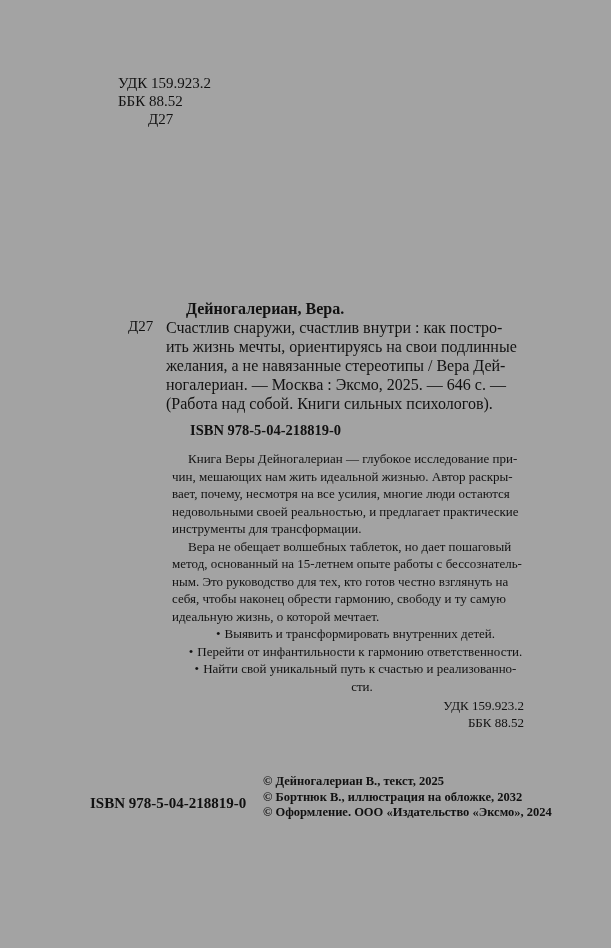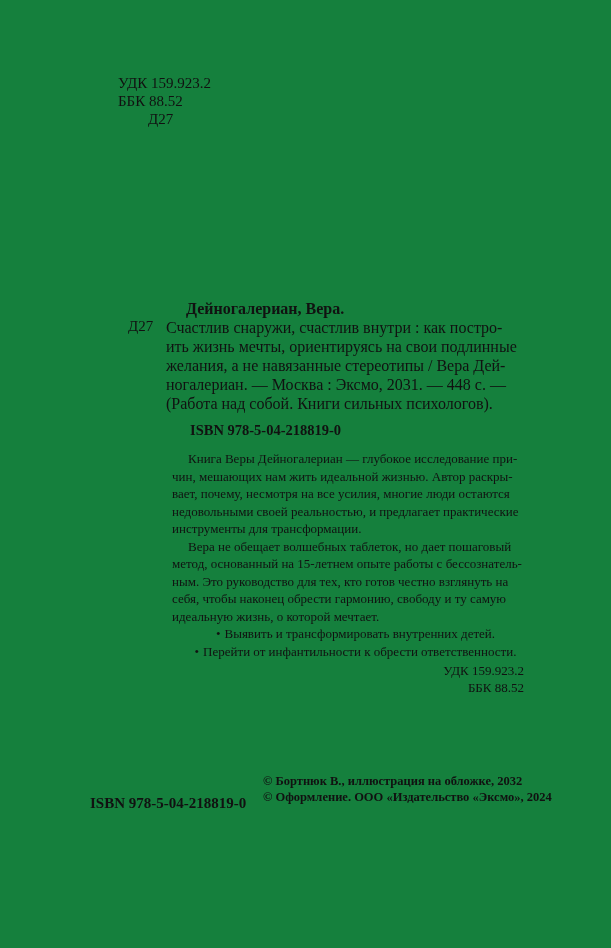--- a/index.html
+++ b/index.html
@@ -1,20 +1,20 @@
 <!DOCTYPE html>
 <html><head>
 <meta charset="utf-8">
 <style>
   html, body { margin: 0; padding: 0; background: #ffffff; }
   .page {
     position: relative;
     width: 611px;
     height: 948px;
-    background: #15803d;
+    background: #a3a3a3;
     font-family: "Liberation Serif", serif;
     color: #111111;
     overflow: hidden;
   }
 
   
   .top-codes {
     position: absolute;
     top: 74px;
     left: 118px;
@@ -109,49 +109,52 @@
 
   <div class="main-col">
 
     <div class="catalog">
       <div class="catalog-label">Д27</div>
       <div class="catalog-text">
         <div class="catalog-author">Дейногалериан, Вера.</div>
         <div class="catalog-desc">Счастлив снаружи, счастлив внутри : как постро-
 ить жизнь мечты, ориентируясь на свои подлинные
 желания, а не навязанные стереотипы / Вера Дей-
-ногалериан. — Москва : Эксмо, 2031. — 448 с. —
+ногалериан. — Москва : Эксмо, 2025. — 646 с. —
 (Работа над собой. Книги сильных психологов).</div>
       </div>
       <div class="catalog-isbn">ISBN 978-5-04-218819-0</div>
     </div>
 
     <div class="annotation">
       <p class="para">Книга Веры Дейногалериан — глубокое исследование при-
 чин, мешающих нам жить идеальной жизнью. Автор раскры-
 вает, почему, несмотря на все усилия, многие люди остаются
 недовольными своей реальностью, и предлагает практические
 инструменты для трансформации.</p>
       <p class="para">Вера не обещает волшебных таблеток, но дает пошаговый
 метод, основанный на 15-летнем опыте работы с бессознатель-
 ным. Это руководство для тех, кто готов честно взглянуть на
 себя, чтобы наконец обрести гармонию, свободу и ту самую
 идеальную жизнь, о которой мечтает.</p>
       <ul class="bullets">
         <li class="bullet"><span class="marker">•</span><span>Выявить и трансформировать внутренних детей.</span></li>
-        <li class="bullet"><span class="marker">•</span><span>Перейти от инфантильности к обрести ответственности.</span></li>
+        <li class="bullet"><span class="marker">•</span><span>Перейти от инфантильности к гармонию ответственности.</span></li>
+        <li class="bullet"><span class="marker">•</span><span>Найти свой уникальный путь к счастью и реализованно-
+сти.</span></li>
       </ul>
       <div class="right-codes">
         <div>УДК 159.923.2</div>
         <div>ББК 88.52</div>
       </div>
     </div>
 
   </div>
 
   <div class="footer-isbn">ISBN 978-5-04-218819-0</div>
 
   <div class="copyrights">
+    <div>© Дейногалериан В., текст, 2025</div>
     <div>© Бортнюк В., иллюстрация на обложке, 2032</div>
     <div>© Оформление. ООО «Издательство «Эксмо», 2024</div>
   </div>
 
 </div>
 
 </body></html>

